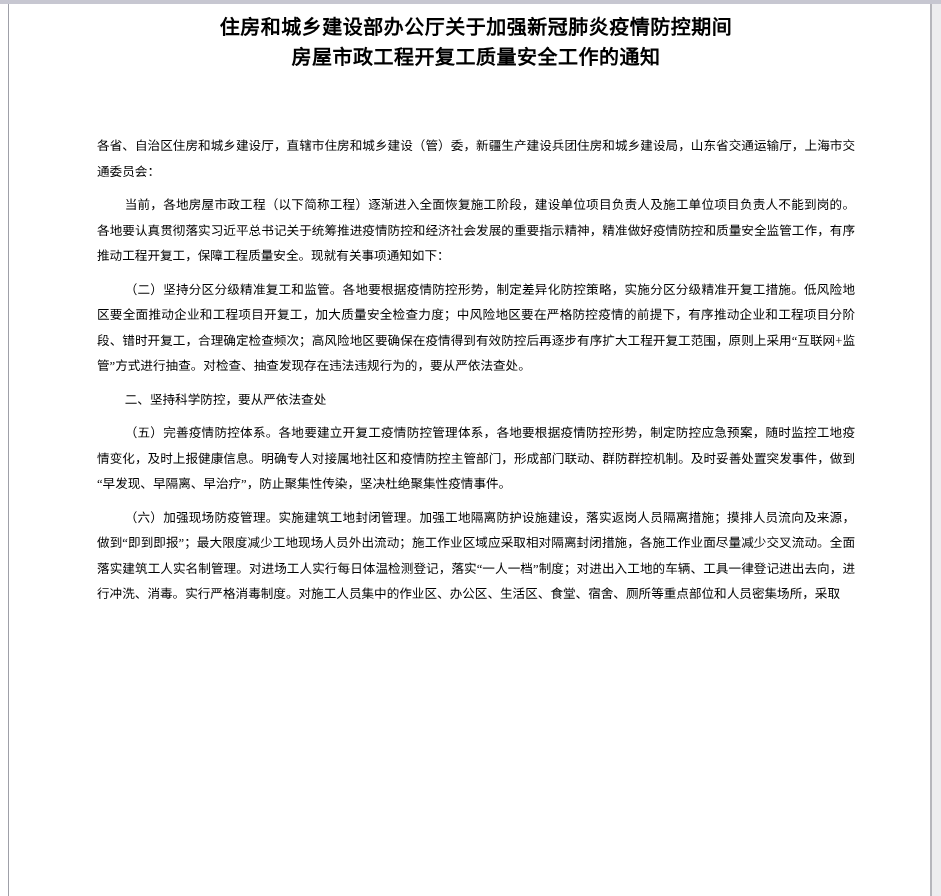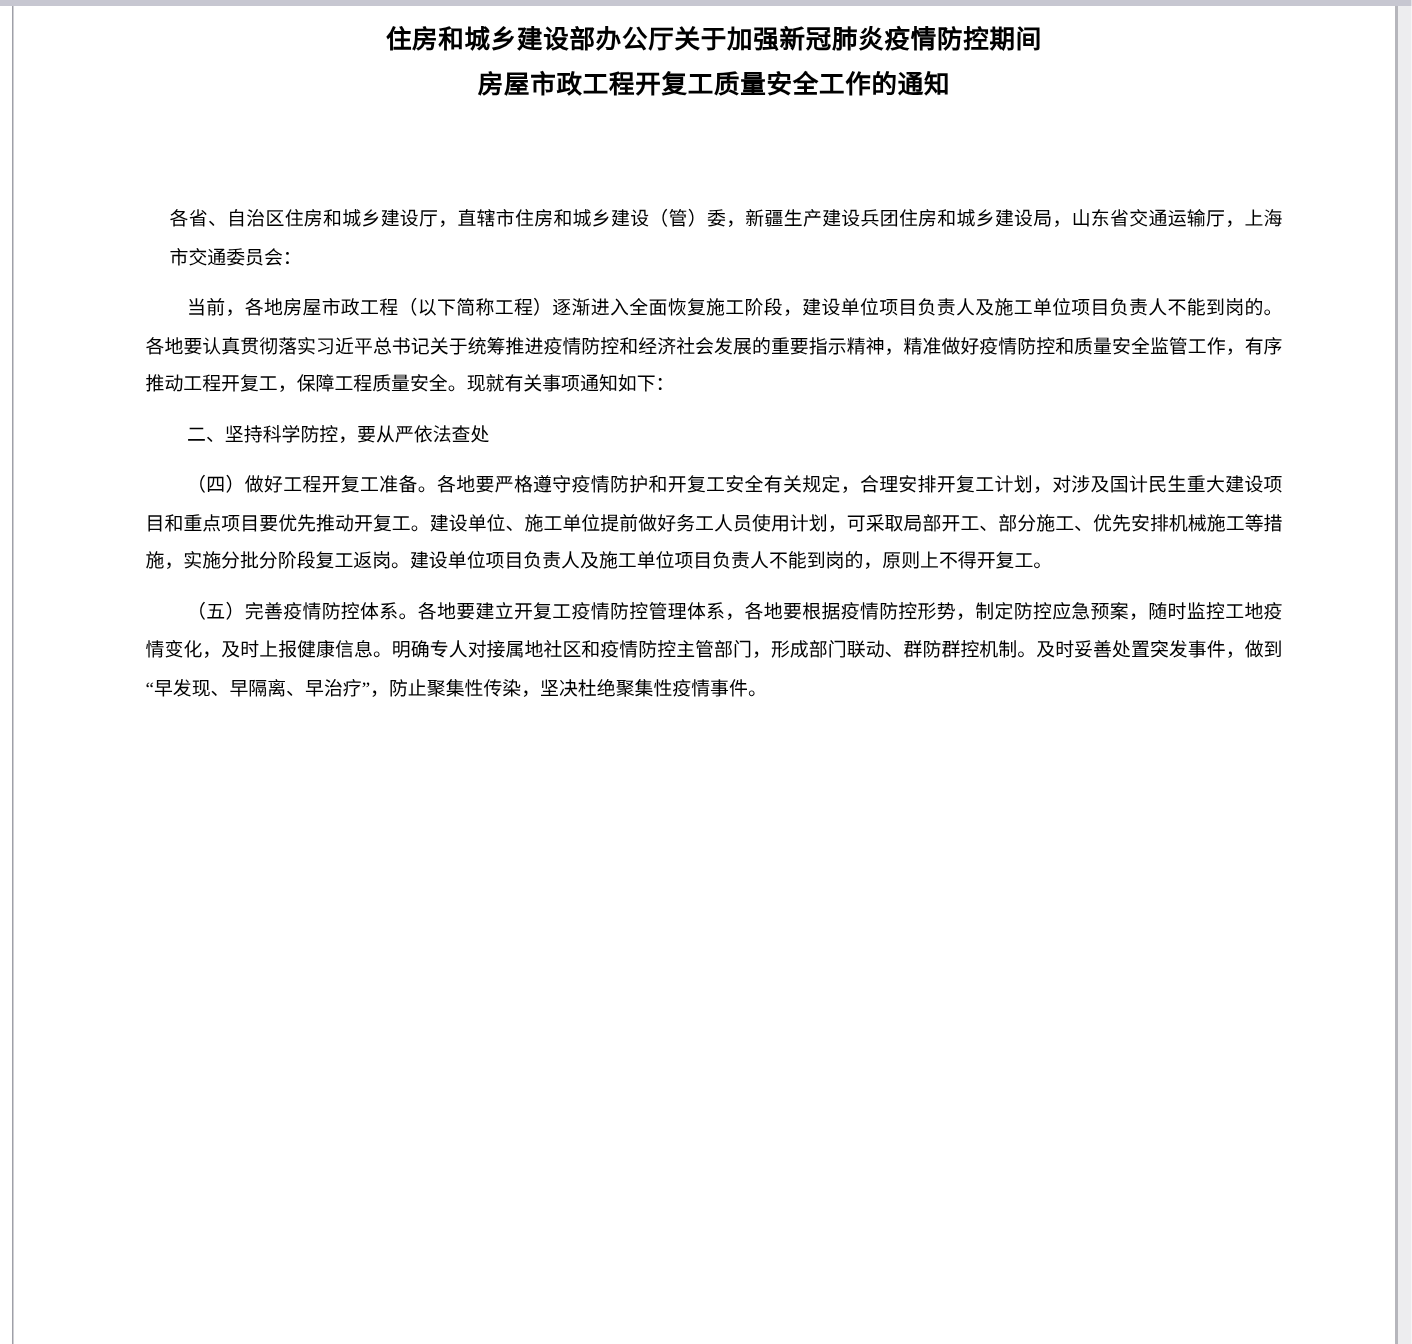--- a/index.html
+++ b/index.html
@@ -43,40 +43,39 @@
   .doc {
     position: absolute;
     left: 97px;
     top: 0;
     width: 758px;
     padding-top: 12px;
   }
   .doc-title {
     font-family: "Liberation Sans", sans-serif;
     font-weight: 700;
-    font-size: 17px;
+    font-size: 20px;
     line-height: 30px;
     text-align: center;
     margin: 0 0 62px 0;
     letter-spacing: 0.5px;
   }
   .doc-title .title-line {
     display: block;
   }
   .doc p {
     font-size: 12.6px;
     line-height: 25.5px;
     margin: 8px 0;
     text-align: justify;
     text-indent: 2.2em;
   }
   .doc p.salutation {
     text-indent: 0;
     margin-top: 0;
-    margin-left: 16px;
   }
   .doc p.section-heading {
     text-indent: 2.2em;
   }
 </style>
 </head>
 <body>
 
 <div class="top-bar"></div>
 <div class="left-edge-line"></div>
@@ -89,22 +88,23 @@
     <span class="title-line">住房和城乡建设部办公厅关于加强新冠肺炎疫情防控期间</span>
     <span class="title-line">房屋市政工程开复工质量安全工作的通知</span>
   </h1>
 
   <p class="salutation">各省、自治区住房和城乡建设厅，直辖市住房和城乡建设（管）委，新疆生产建设兵团住房和城乡建设局，山东省交通运输厅，上海市交通委员会：</p>
 
   <p class="intro">当前，各地房屋市政工程（以下简称工程）逐渐进入全面恢复施工阶段，建设单位项目负责人及施工单位项目负责人不能到岗的。各地要认真贯彻落实习近平总书记关于统筹推进疫情防控和经济社会发展的重要指示精神，精准做好疫情防控和质量安全监管工作，有序推动工程开复工，保障工程质量安全。现就有关事项通知如下：</p>
 
 
 
+  <p class="body-paragraph">（二）坚持分区分级精准复工和监管。各地要根据疫情防控形势，制定差异化防控策略，实施分区分级精准开复工措施。低风险地区要全面推动企业和工程项目开复工，加大质量安全检查力度；中风险地区要在严格防控疫情的前提下，有序推动企业和工程项目分阶段、错时开复工，合理确定检查频次；高风险地区要确保在疫情得到有效防控后再逐步有序扩大工程开复工范围，原则上采用“互联网+监管”方式进行抽查。对检查、抽查发现存在违法违规行为的，要从严依法查处。</p>
 
 
   <p class="section-heading">二、坚持科学防控，要从严依法查处</p>
 
-  <p class="body-paragraph">（四）做好工程开复工准备。各地要严格遵守疫情防护和开复工安全有关规定，合理安排开复工计划，对涉及国计民生重大建设项目和重点项目要优先推动开复工。建设单位、施工单位提前做好务工人员使用计划，可采取局部开工、部分施工、优先安排机械施工等措施，实施分批分阶段复工返岗。建设单位项目负责人及施工单位项目负责人不能到岗的，原则上不得开复工。</p>
 
   <p class="body-paragraph">（五）完善疫情防控体系。各地要建立开复工疫情防控管理体系，各地要根据疫情防控形势，制定防控应急预案，随时监控工地疫情变化，及时上报健康信息。明确专人对接属地社区和疫情防控主管部门，形成部门联动、群防群控机制。及时妥善处置突发事件，做到“早发现、早隔离、早治疗”，防止聚集性传染，坚决杜绝聚集性疫情事件。</p>
 
+  <p class="body-paragraph">（六）加强现场防疫管理。实施建筑工地封闭管理。加强工地隔离防护设施建设，落实返岗人员隔离措施；摸排人员流向及来源，做到“即到即报”；最大限度减少工地现场人员外出流动；施工作业区域应采取相对隔离封闭措施，各施工作业面尽量减少交叉流动。全面落实建筑工人实名制管理。对进场工人实行每日体温检测登记，落实“一人一档”制度；对进出入工地的车辆、工具一律登记进出去向，进行冲洗、消毒。实行严格消毒制度。对施工人员集中的作业区、办公区、生活区、食堂、宿舍、厕所等重点部位和人员密集场所，采取</p>
 
 </div>
 
 </body></html>

